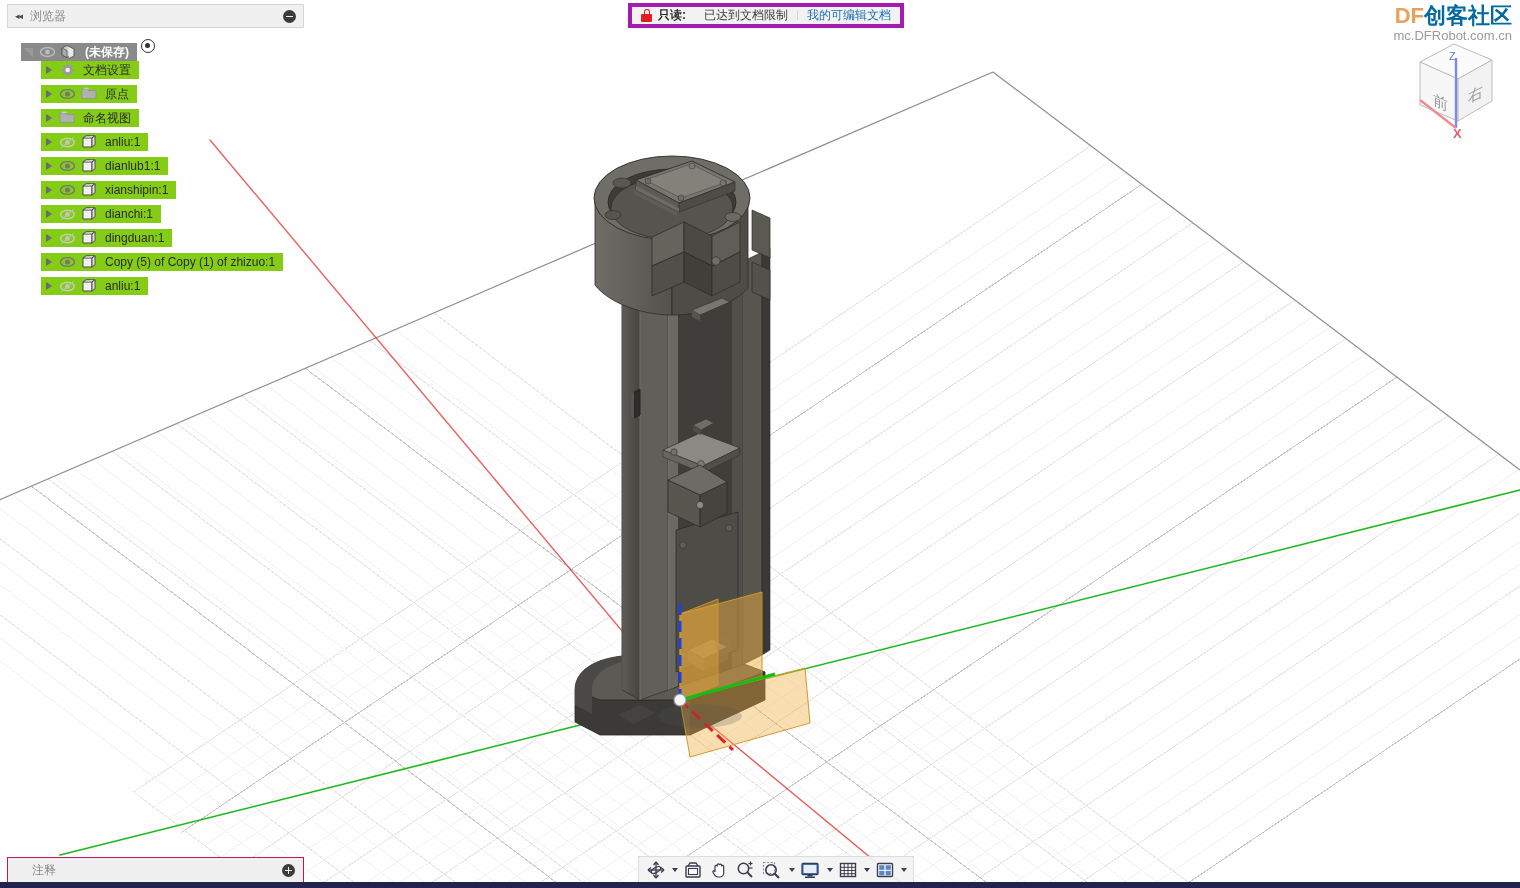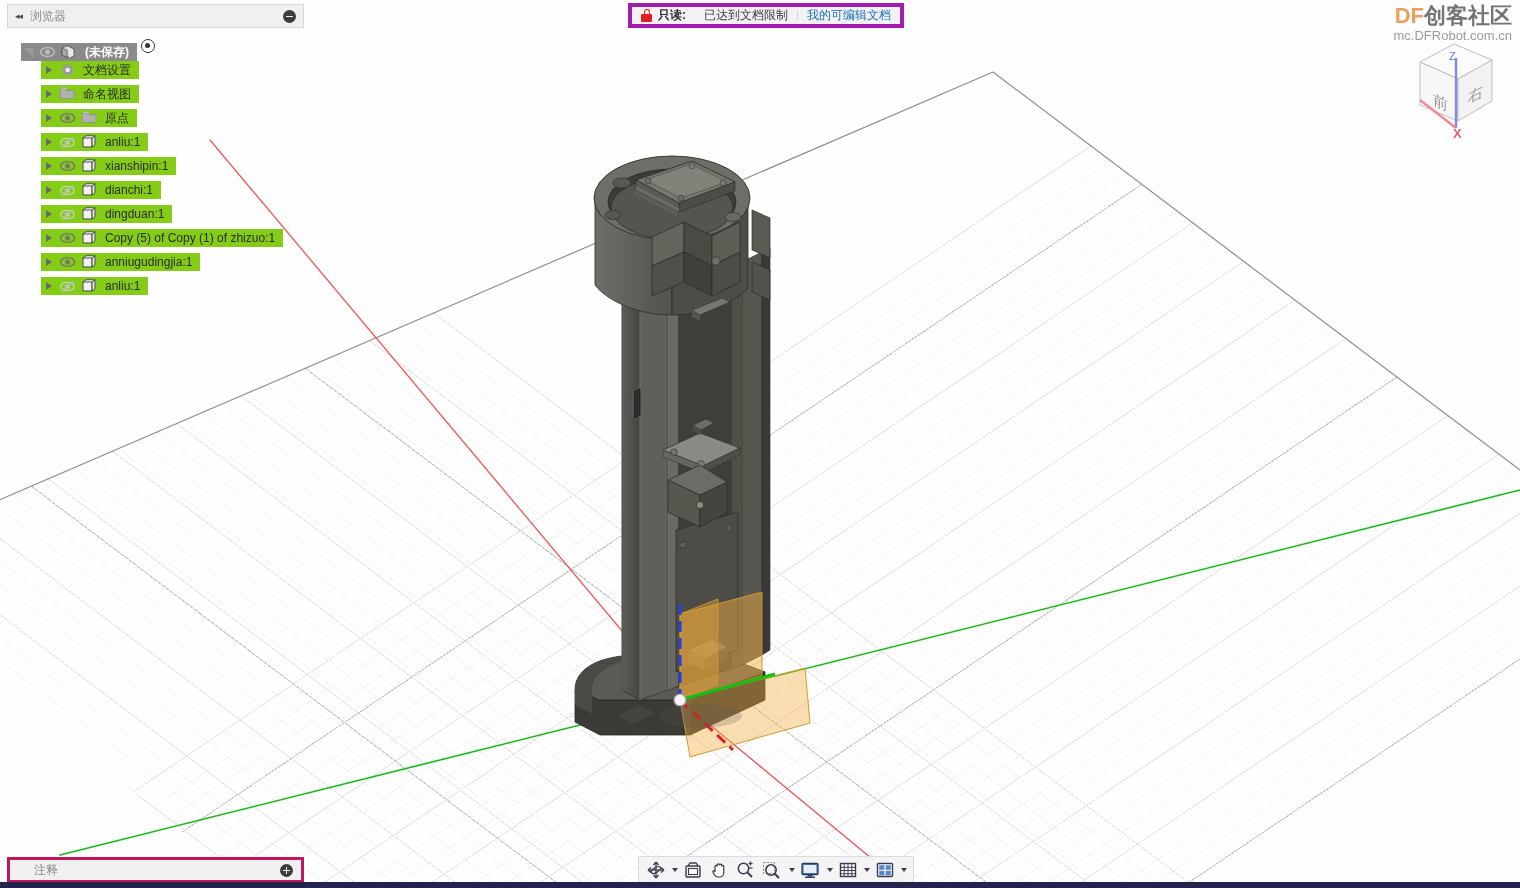--- a/index.html
+++ b/index.html
@@ -201,21 +201,21 @@
     border-radius: 50%;
     background: #333;
   }
 
   
   #comments-panel {
     position: absolute;
     left: 7px; top: 857px;
     width: 297px; height: 26px;
     background: #f0f0f0;
-    border: 3px solid #be185d;
+    border: 1px solid #be185d;
     display: flex;
     align-items: center;
     padding: 0 8px 0 24px;
     z-index: 30;
     font-size: 12px;
   }
   #comments-panel .label { color: #8a8a8a; flex: 1; }
 
   
   #nav-toolbar {
@@ -263,21 +263,21 @@
     text-align: right;
     pointer-events: none;
   }
   #watermark .line1 {
     font-size: 22px;
     font-weight: bold;
     letter-spacing: 0px;
     line-height: 24px;
   }
   #watermark .df { color: #e8a05a; text-align: right; }
-  #watermark .cn { color: #737373; }
+  #watermark .cn { color: #0369a1; }
   #watermark .line2 {
     font-size: 13px;
     color: #9a9a9a;
     line-height: 16px;
   }
 
   
   #bottom-bar {
     position: absolute;
     left: 0; bottom: 0;
@@ -652,46 +652,46 @@
               <circle cx="8.7" cy="8" r="2.3" fill="#efefef"></circle>
             </svg>
           </span>
           <span class="node-label">文档设置</span>
         </div>
       </div>
 
       <div class="tree-row" style="padding-left:34px;">
         <div class="hit">
           <span class="caret"></span>
+          <span class="eye">
+            <svg width="15" height="12" viewBox="0 0 15 12">
+              <ellipse cx="7.5" cy="6" rx="7" ry="4.4" fill="none" stroke="#777" stroke-width="1.4"></ellipse>
+              <circle cx="7.5" cy="6" r="2.5" fill="#777"></circle>
+            </svg>
+          </span>
           <span class="folder-icon">
             <svg width="17" height="15" viewBox="0 0 17 15">
               <path d="M1,3 L6,3 L7.3,4.6 L15,4.6 L15,12.5 L1,12.5 Z" fill="#b0b0b0" stroke="#8d8d8d" stroke-width="0.7"></path>
               <rect x="2.6" y="1.6" width="5.2" height="1.6" fill="#c4c4c4"></rect>
             </svg>
           </span>
-          <span class="node-label">命名视图</span>
+          <span class="node-label">原点</span>
         </div>
       </div>
 
       <div class="tree-row" style="padding-left:34px;">
         <div class="hit">
           <span class="caret"></span>
-          <span class="eye">
-            <svg width="15" height="12" viewBox="0 0 15 12">
-              <ellipse cx="7.5" cy="6" rx="7" ry="4.4" fill="none" stroke="#777" stroke-width="1.4"></ellipse>
-              <circle cx="7.5" cy="6" r="2.5" fill="#777"></circle>
-            </svg>
-          </span>
           <span class="folder-icon">
             <svg width="17" height="15" viewBox="0 0 17 15">
               <path d="M1,3 L6,3 L7.3,4.6 L15,4.6 L15,12.5 L1,12.5 Z" fill="#b0b0b0" stroke="#8d8d8d" stroke-width="0.7"></path>
               <rect x="2.6" y="1.6" width="5.2" height="1.6" fill="#c4c4c4"></rect>
             </svg>
           </span>
-          <span class="node-label">原点</span>
+          <span class="node-label">命名视图</span>
         </div>
       </div>
 
       <div class="tree-row" style="padding-left:34px;">
         <div class="hit">
           <span class="caret"></span>
           <span class="eye">
             <svg width="16" height="13" viewBox="0 0 16 13">
               <ellipse cx="7.5" cy="6.5" rx="6.8" ry="4.2" fill="none" stroke="#cdcdcd" stroke-width="1.2"></ellipse>
               <circle cx="7.5" cy="6.5" r="2.2" fill="#cdcdcd"></circle>
@@ -702,20 +702,39 @@
             <svg width="17" height="16" viewBox="0 0 17 16">
               <path d="M2,4 L2,13 L11,13 L11,4 L8,1.5 L2,4 Z" fill="#f2f2f2" stroke="#4a4a4a" stroke-width="1"></path>
               <path d="M2,4 L11,4 L14,1.8 L5,1.8 Z" fill="#ffffff" stroke="#4a4a4a" stroke-width="1"></path>
               <path d="M11,4 L11,13 L14,10.8 L14,1.8 Z" fill="#e3e3e3" stroke="#4a4a4a" stroke-width="1"></path>
             </svg>
           </span>
           <span class="node-label">anliu:1</span>
         </div>
       </div>
 
+      <div class="tree-row" style="padding-left:34px;">
+        <div class="hit">
+          <span class="caret"></span>
+          <span class="eye">
+            <svg width="15" height="12" viewBox="0 0 15 12">
+              <ellipse cx="7.5" cy="6" rx="7" ry="4.4" fill="none" stroke="#777" stroke-width="1.4"></ellipse>
+              <circle cx="7.5" cy="6" r="2.5" fill="#777"></circle>
+            </svg>
+          </span>
+          <span class="comp-icon">
+            <svg width="17" height="16" viewBox="0 0 17 16">
+              <path d="M2,4 L2,13 L11,13 L11,4 L8,1.5 L2,4 Z" fill="#f2f2f2" stroke="#4a4a4a" stroke-width="1"></path>
+              <path d="M2,4 L11,4 L14,1.8 L5,1.8 Z" fill="#ffffff" stroke="#4a4a4a" stroke-width="1"></path>
+              <path d="M11,4 L11,13 L14,10.8 L14,1.8 Z" fill="#e3e3e3" stroke="#4a4a4a" stroke-width="1"></path>
+            </svg>
+          </span>
+          <span class="node-label">dianlub1:1</span>
+        </div>
+      </div>
 
 
       <div class="tree-row" style="padding-left:34px;">
         <div class="hit">
           <span class="caret"></span>
           <span class="eye">
             <svg width="15" height="12" viewBox="0 0 15 12">
               <ellipse cx="7.5" cy="6" rx="7" ry="4.4" fill="none" stroke="#777" stroke-width="1.4"></ellipse>
               <circle cx="7.5" cy="6" r="2.5" fill="#777"></circle>
             </svg>
@@ -786,39 +805,20 @@
             <svg width="17" height="16" viewBox="0 0 17 16">
               <path d="M2,4 L2,13 L11,13 L11,4 L8,1.5 L2,4 Z" fill="#f2f2f2" stroke="#4a4a4a" stroke-width="1"></path>
               <path d="M2,4 L11,4 L14,1.8 L5,1.8 Z" fill="#ffffff" stroke="#4a4a4a" stroke-width="1"></path>
               <path d="M11,4 L11,13 L14,10.8 L14,1.8 Z" fill="#e3e3e3" stroke="#4a4a4a" stroke-width="1"></path>
             </svg>
           </span>
           <span class="node-label">Copy (5) of Copy (1) of zhizuo:1</span>
         </div>
       </div>
 
-      <div class="tree-row" style="padding-left:34px;">
-        <div class="hit">
-          <span class="caret"></span>
-          <span class="eye">
-            <svg width="15" height="12" viewBox="0 0 15 12">
-              <ellipse cx="7.5" cy="6" rx="7" ry="4.4" fill="none" stroke="#777" stroke-width="1.4"></ellipse>
-              <circle cx="7.5" cy="6" r="2.5" fill="#777"></circle>
-            </svg>
-          </span>
-          <span class="comp-icon">
-            <svg width="17" height="16" viewBox="0 0 17 16">
-              <path d="M2,4 L2,13 L11,13 L11,4 L8,1.5 L2,4 Z" fill="#f2f2f2" stroke="#4a4a4a" stroke-width="1"></path>
-              <path d="M2,4 L11,4 L14,1.8 L5,1.8 Z" fill="#ffffff" stroke="#4a4a4a" stroke-width="1"></path>
-              <path d="M11,4 L11,13 L14,10.8 L14,1.8 Z" fill="#e3e3e3" stroke="#4a4a4a" stroke-width="1"></path>
-            </svg>
-          </span>
-          <span class="node-label">anniugudingjia:1</span>
-        </div>
-      </div>
 
       <div class="tree-row" style="padding-left:34px;">
         <div class="hit">
           <span class="caret"></span>
           <span class="eye">
             <svg width="16" height="13" viewBox="0 0 16 13">
               <ellipse cx="7.5" cy="6.5" rx="6.8" ry="4.2" fill="none" stroke="#cdcdcd" stroke-width="1.2"></ellipse>
               <circle cx="7.5" cy="6.5" r="2.2" fill="#cdcdcd"></circle>
               <line x1="1.6" y1="11.4" x2="13.4" y2="1.6" stroke="#bdbdbd" stroke-width="1.3"></line>
             </svg>

